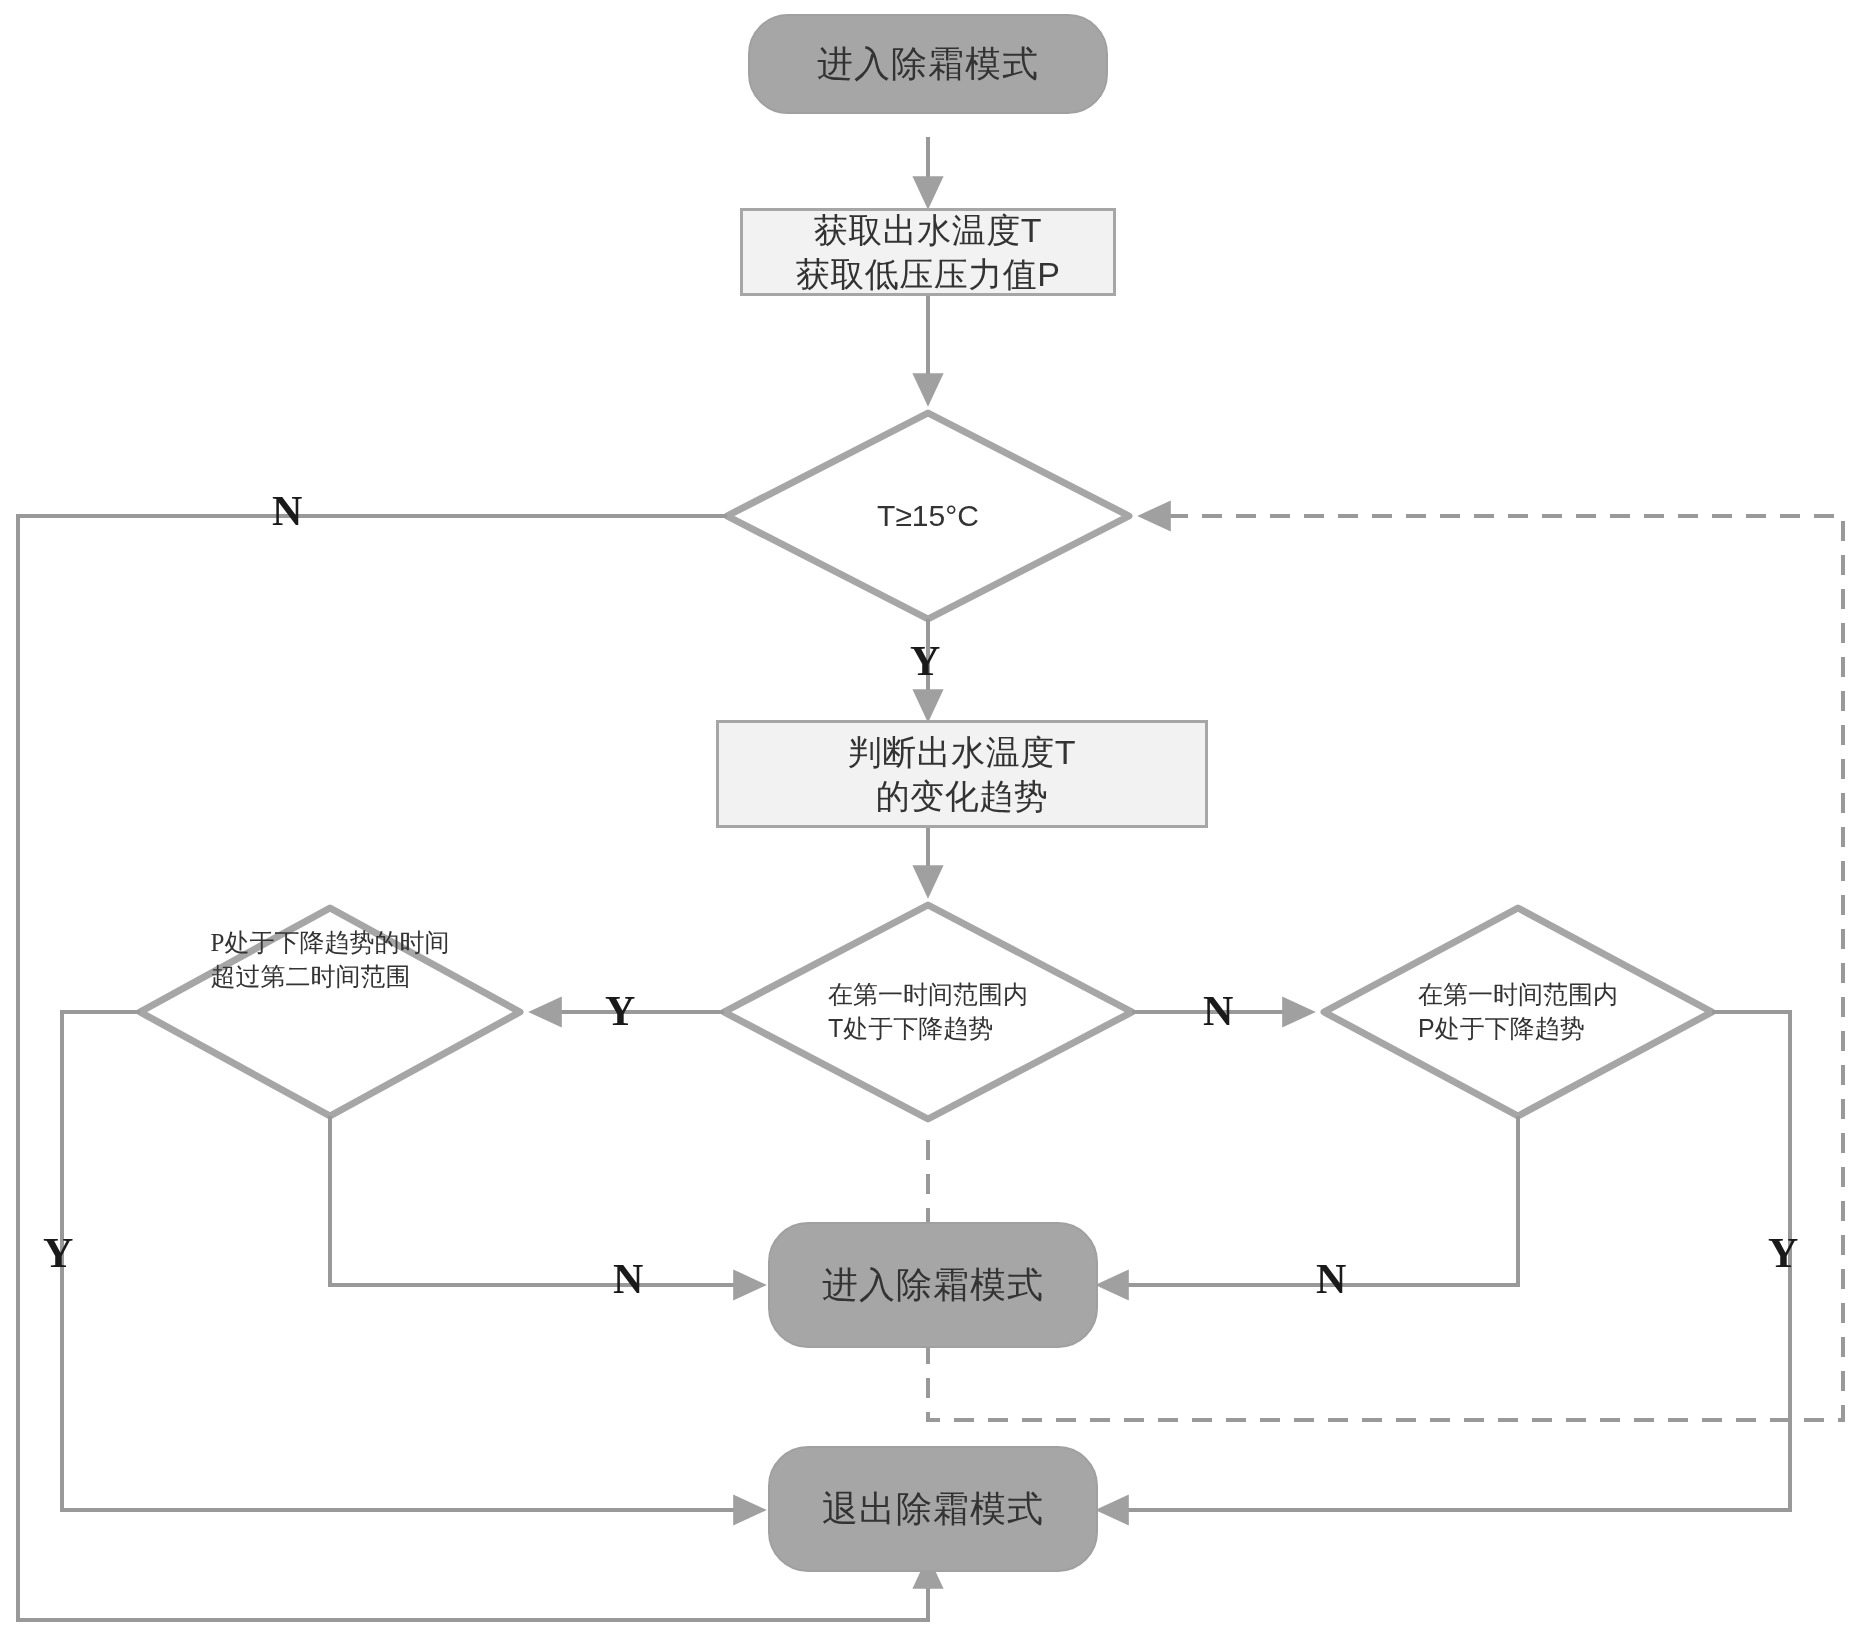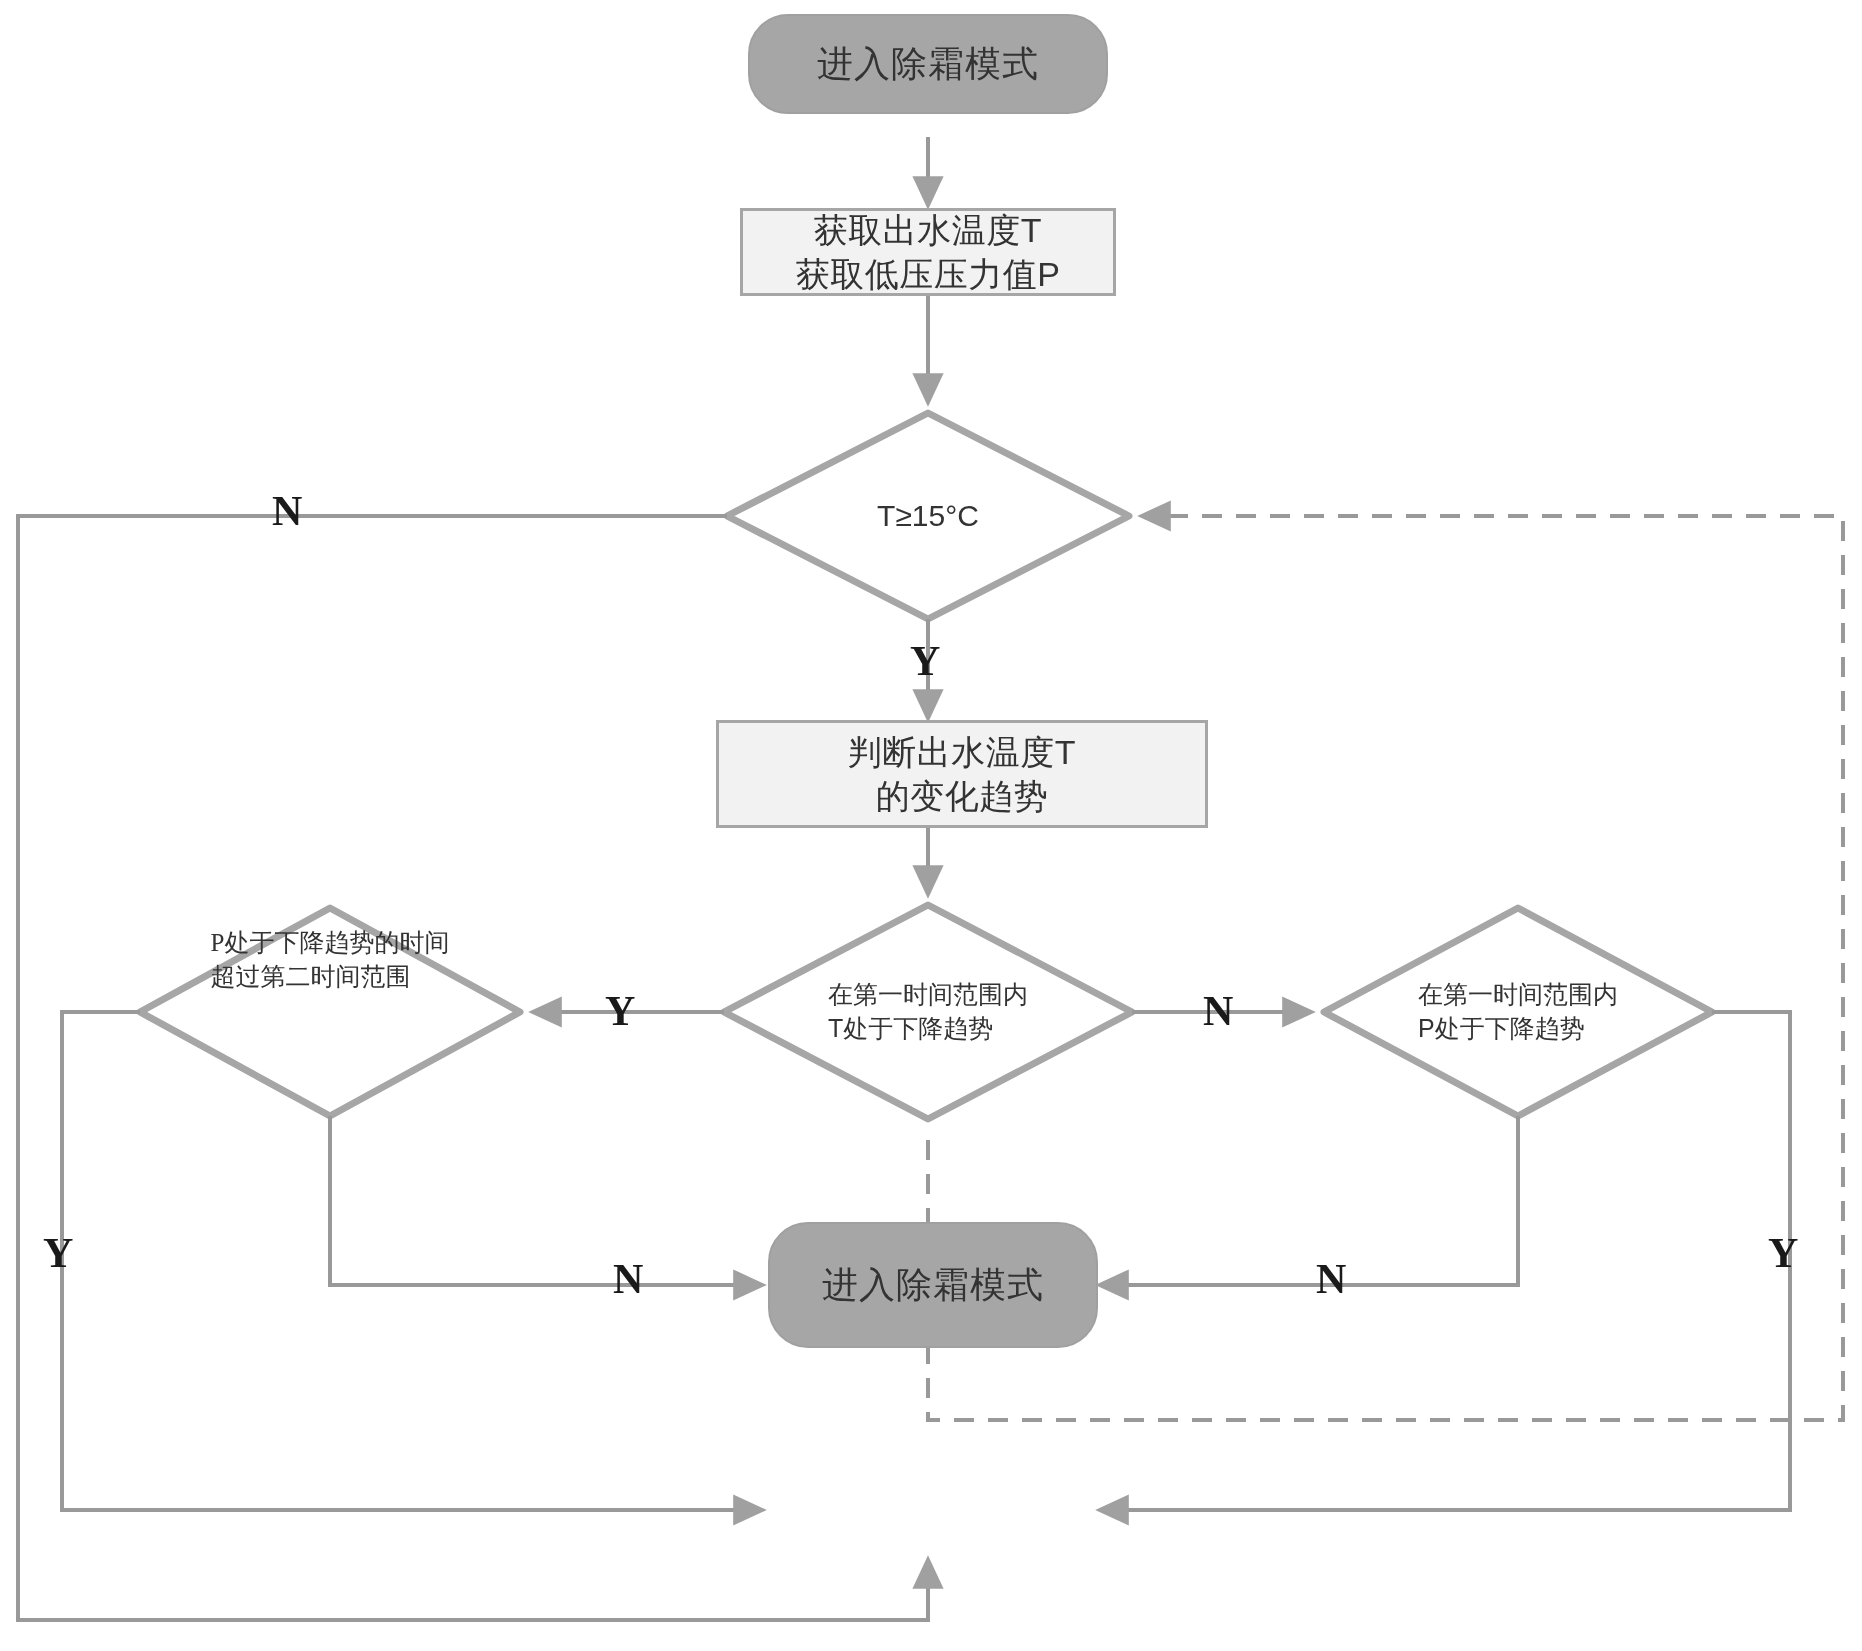--- a/index.html
+++ b/index.html
@@ -149,20 +149,21 @@
 T处于下降趋势</div>
 
   <div class="decision-label small" style="left:170px; top:914px; width:320px; height:92px;font-family:Liberation Serif, serif;">P处于下降趋势的时间
 超过第二时间范围</div>
 
   <div class="decision-label small" style="left:1368px; top:966px; width:300px; height:92px;">在第一时间范围内
 P处于下降趋势</div>
 
   <div class="node terminator" style="left:768px; top:1222px; width:330px; height:126px;">进入除霜模式</div>
 
+  <div class="node terminator" style="left:768px; top:1446px; width:330px; height:126px;">退出除霜模式</div>
 
   <div class="edge-label" style="left:272px; top:490px;">N</div>
 
   <div class="edge-label" style="left:910px; top:640px;">Y</div>
 
   <div class="edge-label" style="left:605px; top:990px;">Y</div>
 
   <div class="edge-label" style="left:1203px; top:990px;">N</div>
 
   <div class="edge-label" style="left:613px; top:1258px;">N</div>

